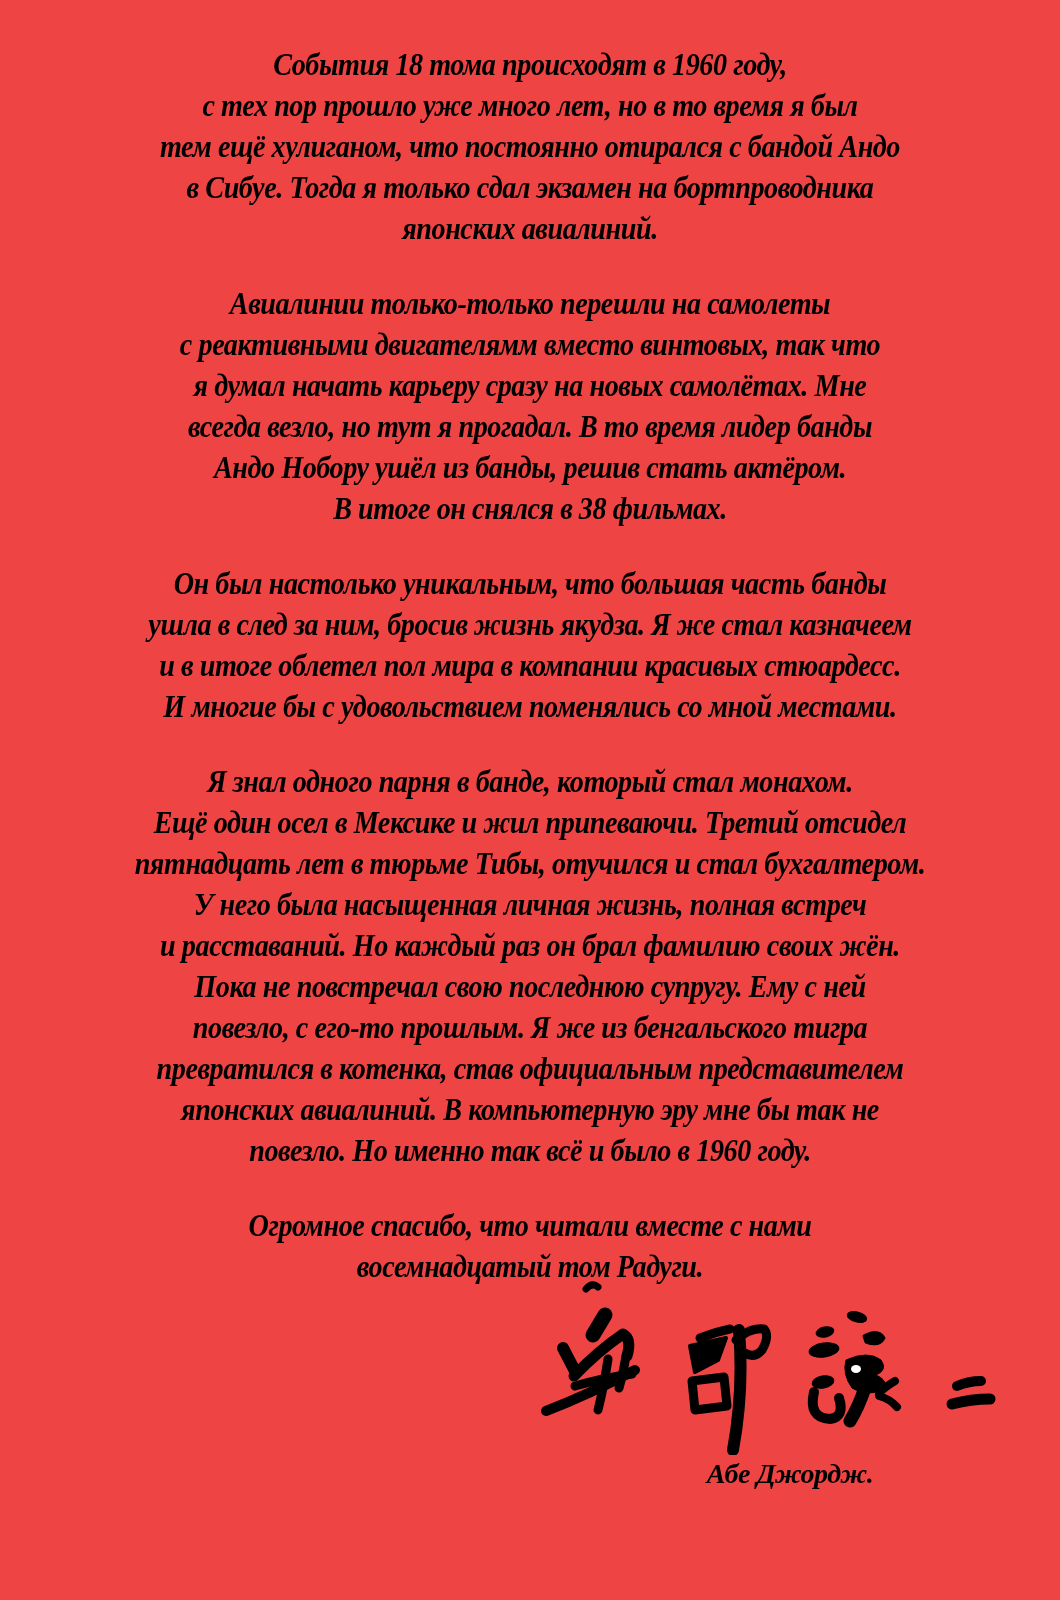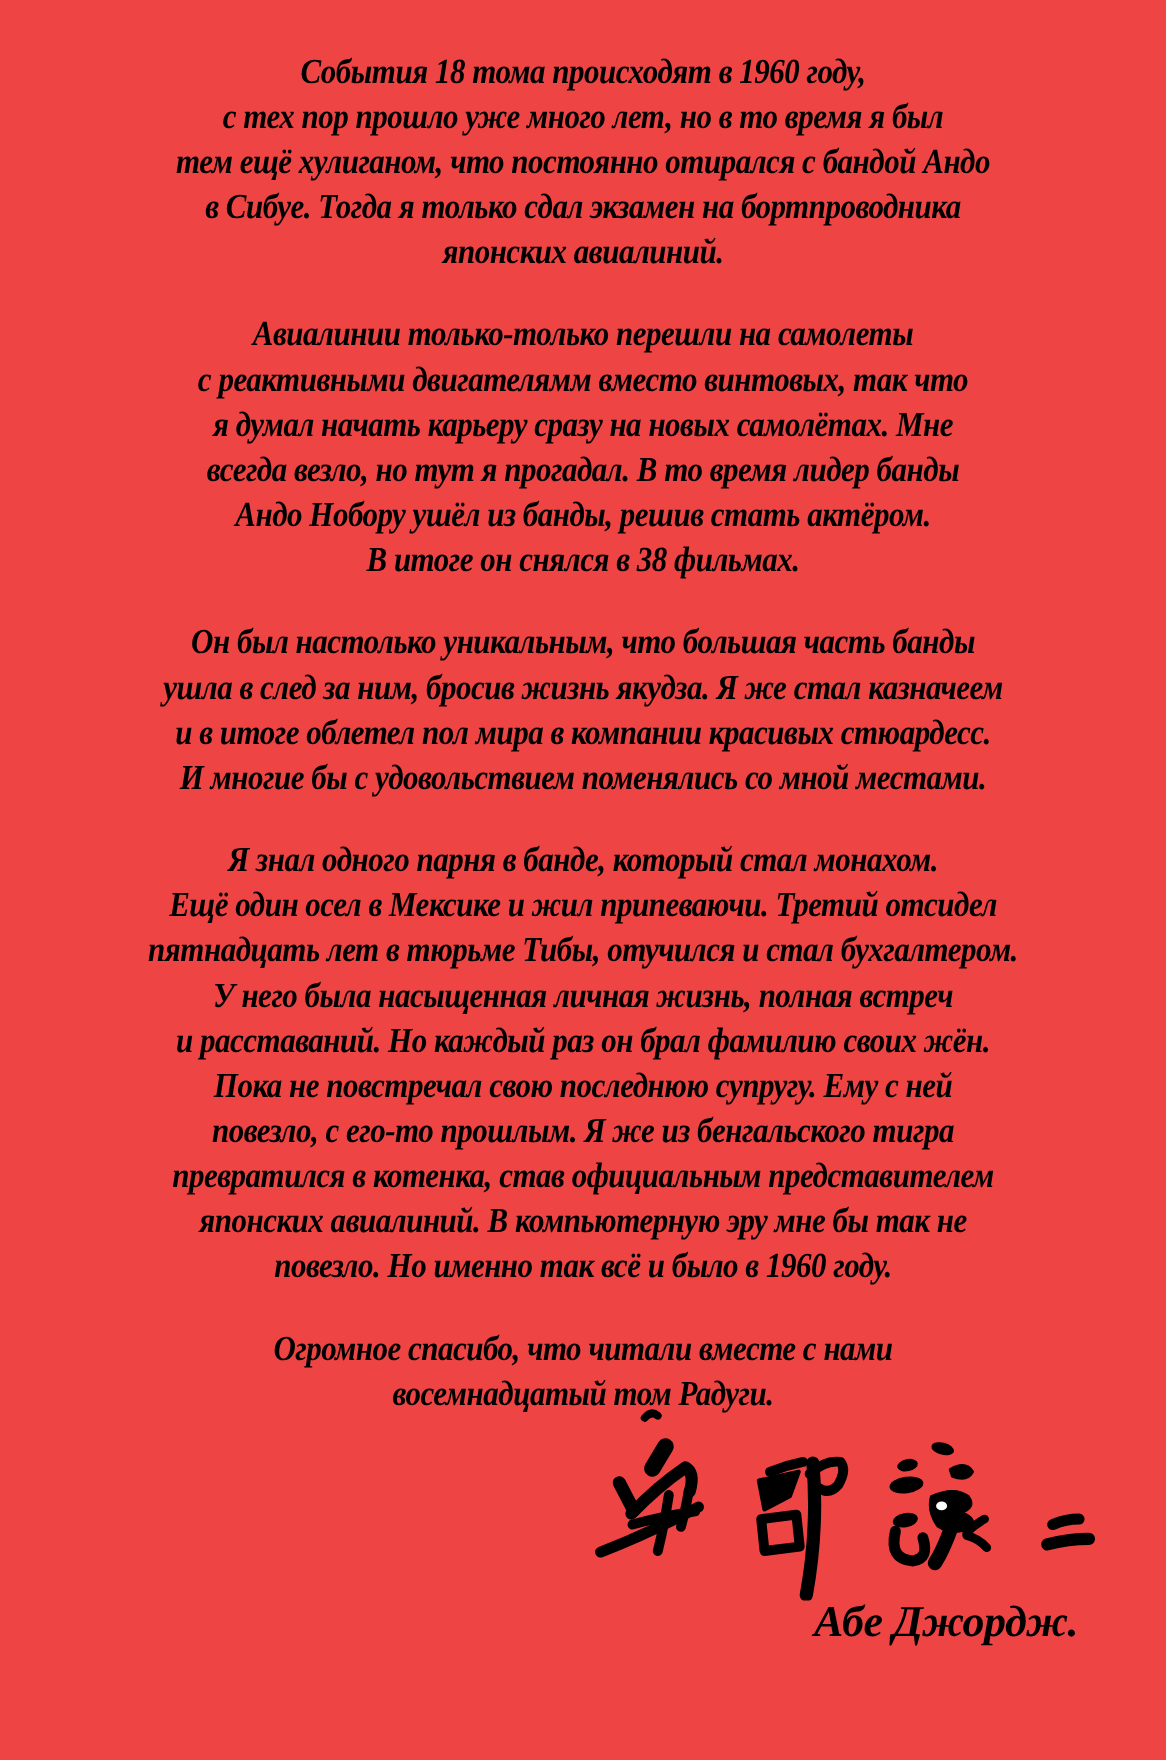--- a/index.html
+++ b/index.html
@@ -42,25 +42,25 @@
     left: 540px;
     top: 1280px;
     width: 470px;
     height: 175px;
   }
   .signature-name {
     position: absolute;
     left: 600px;
     top: 1448px;
     width: 380px;
-    text-align: right;
+    text-align: center;
     white-space: nowrap;
     font-style: italic;
     font-weight: bold;
-    font-size: 40px;
+    font-size: 28px;
     line-height: 52px;
     letter-spacing: -0.5px;
     color: #000000;
   }
   svg .ink {
     stroke: #000000;
     fill: none;
     stroke-linecap: round;
     stroke-linejoin: round;
   }

